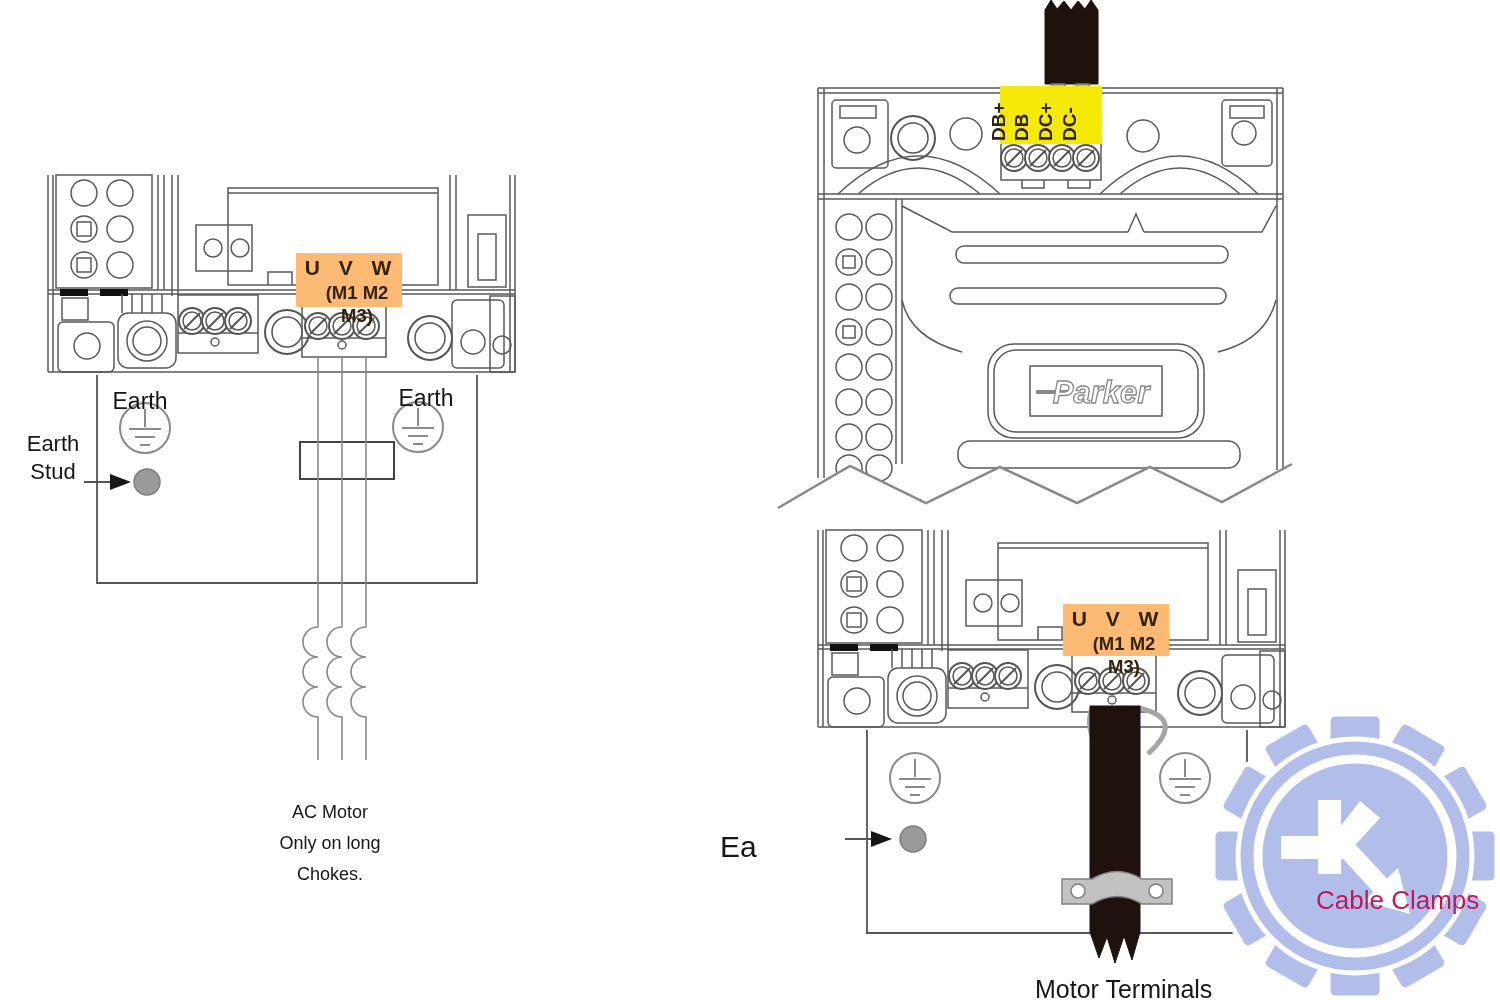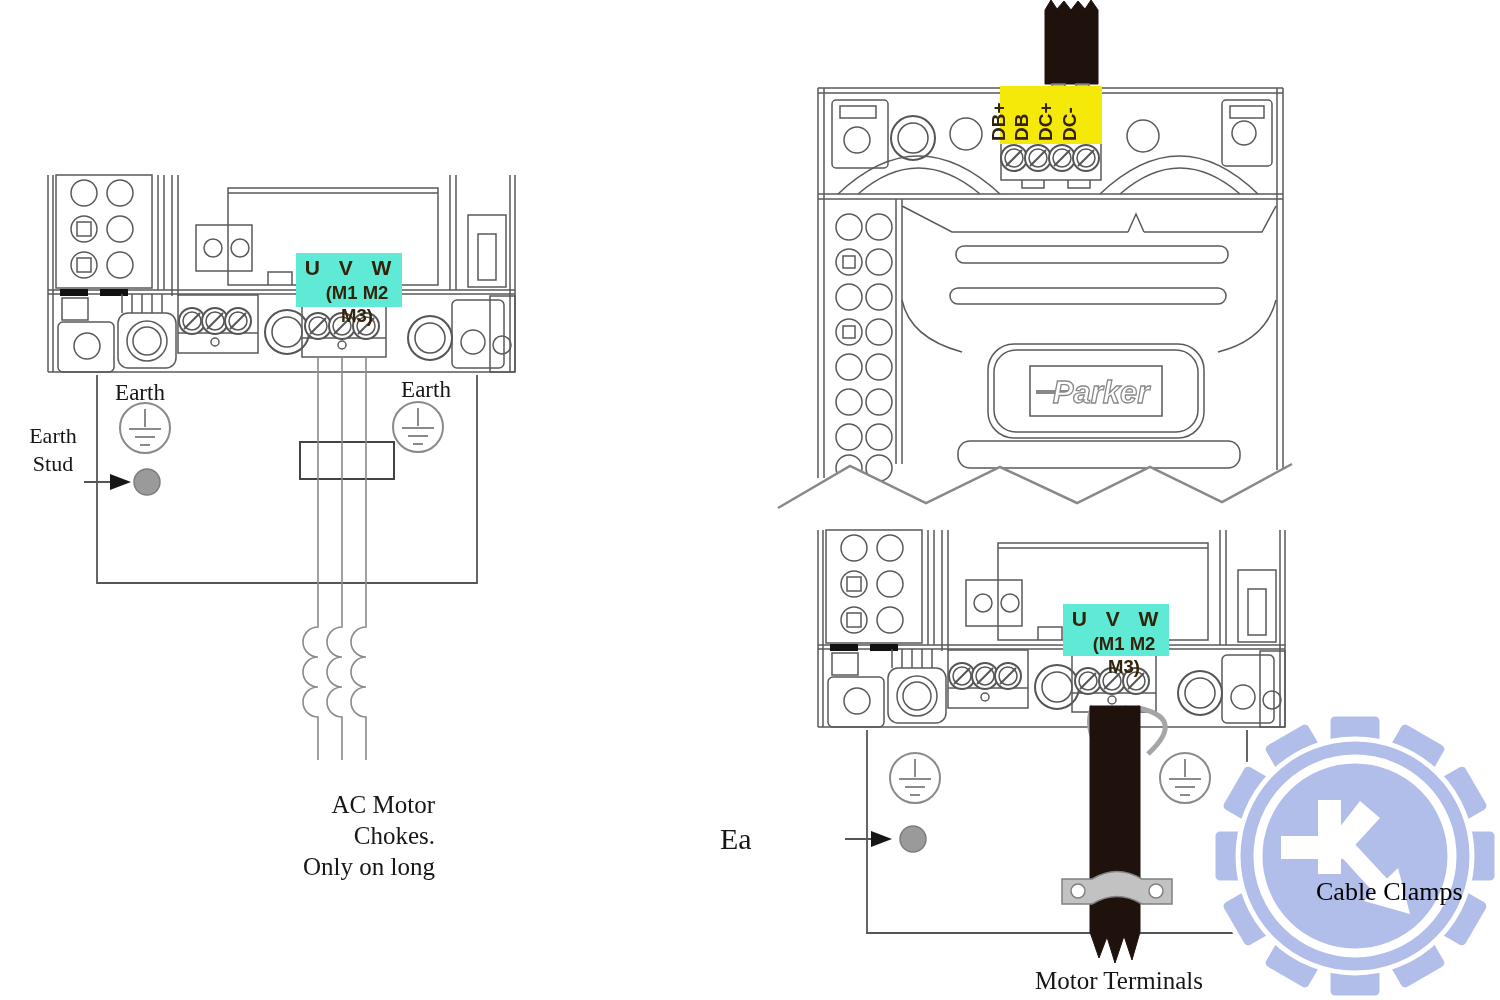--- a/index.html
+++ b/index.html
@@ -1,26 +1,26 @@
 <!DOCTYPE html>
 <html><head>
 <meta charset="utf-8">
 <style>
   html,body{margin:0;padding:0;background:#fff;}
   #canvas{position:relative;width:1500px;height:1000px;background:#ffffff;overflow:hidden;
           font-family:"Liberation Sans",sans-serif;}
   #art{position:absolute;left:0;top:0;}
-  .t{position:absolute;color:#161616;font-family:Liberation Serif, serif;}
-  .ylabel{position:absolute;background:#5eead4;color:#33230a;text-align:center;font-weight:bold;}
+  .t{position:absolute;color:#161616;font-family:Liberation Sans, sans-serif;margin-top:8px;}
+  .ylabel{position:absolute;background:#fdba74;color:#33230a;text-align:center;font-weight:bold;}
   .ylabel .l1{display:block;font-size:21px;line-height:26px;letter-spacing:2px;word-spacing:9px;padding-top:2px;}
   .ylabel .l2{display:block;font-size:18.5px;line-height:23px;margin-left:16px;}
   .vwrap{position:absolute;background:#f5e90a;}
   .vlab{position:absolute;bottom:3px;transform-origin:0 100%;transform:rotate(-90deg);
         white-space:nowrap;font-size:19px;font-weight:bold;color:#33230a;line-height:19px;}
-  .note{text-align:right;font-size:25px;line-height:31px;}
+  .note{text-align:center;font-size:18px;line-height:31px;}
   .note span{display:block;}
   .stud2{text-align:center;font-size:22px;line-height:28px;}
   .stud2 span{display:block;}
 </style>
 </head>
 <body>
 
 <div id="canvas">
 
 <svg id="art" width="1500" height="1000" viewBox="0 0 1500 1000" xmlns="http://www.w3.org/2000/svg">
@@ -228,35 +228,35 @@
 <div class="t" style="left:100px;top:380px;width:80px;text-align:center;font-size:23px;">Earth</div>
 <div class="t" style="left:386px;top:377px;width:80px;text-align:center;font-size:23px;">Earth</div>
 
 <div class="t stud2" style="left:18px;top:422px;width:70px;">
   <span>Earth</span>
   <span>Stud</span>
 </div>
 
 <div class="t note" style="left:225px;top:789px;width:210px;">
   <span>AC Motor</span>
+  <span>Only on long</span>
   <span>Chokes.</span>
-  <span>Only on long</span>
 </div>
 
 <div class="vwrap" style="left:1000px;top:86px;width:102px;height:58px;">
   <span class="vlab" style="left:8px;">DB+</span>
   <span class="vlab" style="left:31px;">DB</span>
   <span class="vlab" style="left:55px;">DC+</span>
   <span class="vlab" style="left:79px;">DC-</span>
 </div>
 
 <div class="ylabel" style="left:1063px;top:604px;width:106px;height:52px;">
   <span class="l1">U V W</span>
   <span class="l2">(M1 M2 M3)</span>
 </div>
 
 <div class="t" style="left:720px;top:822px;font-size:30px;">Ea</div>
 
 <div class="t" style="left:1035px;top:967px;width:260px;text-align:left;font-size:25px;">Motor Terminals</div>
 
-<div class="t" style="left:1316px;top:877px;font-size:26px;color:#000000;">Cable Clamps</div>
+<div class="t" style="left:1316px;top:877px;font-size:26px;color:#be185d;">Cable Clamps</div>
 
 </div>
 
 </body></html>

